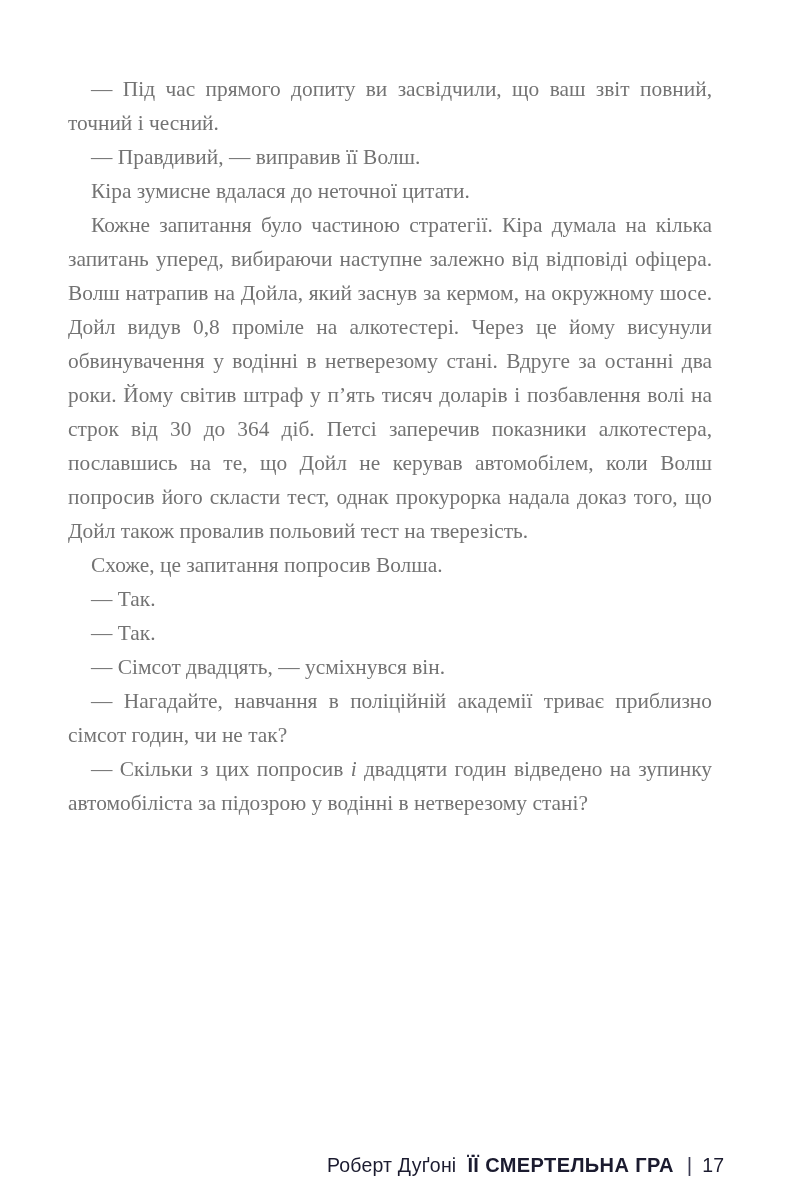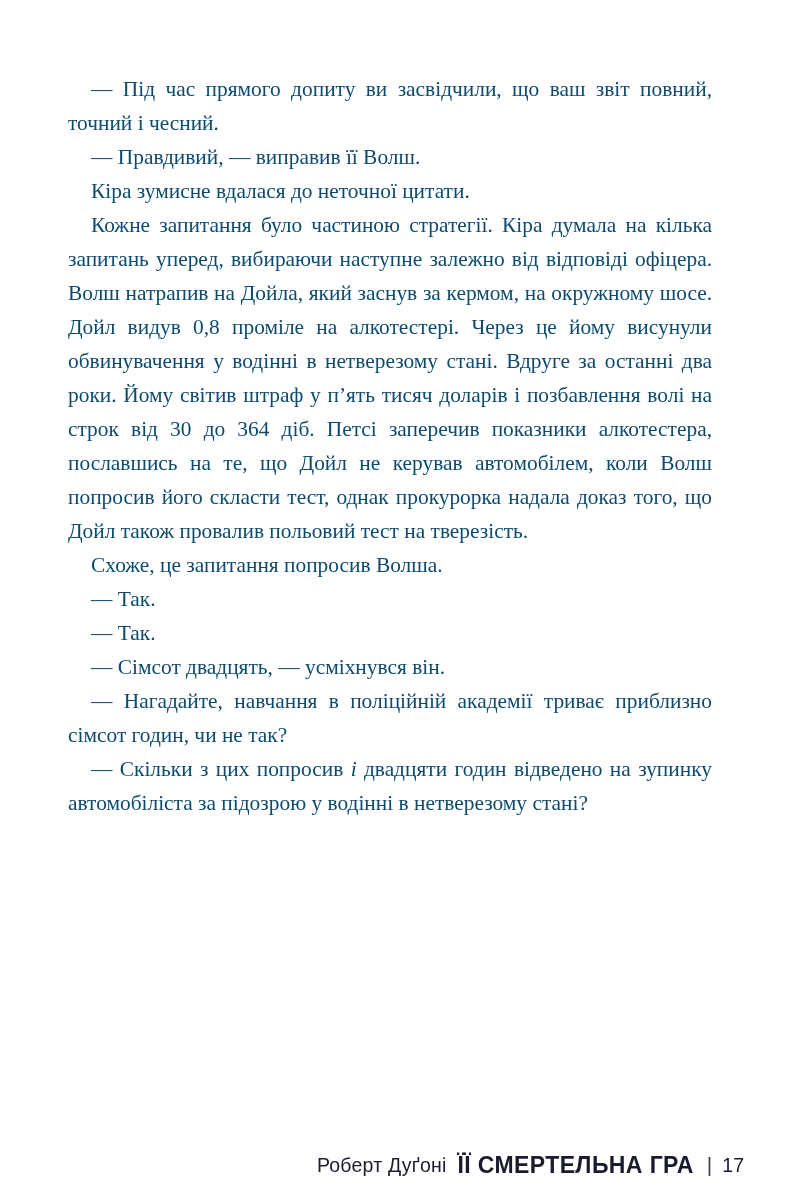--- a/index.html
+++ b/index.html
@@ -22,21 +22,21 @@
     inset: 0;
     background: #ffffff;
   }
 
   
   #textblock {
     position: absolute;
     left: 68px;
     top: 72px;
     width: 644px;
-    color: #0c4a6e;
+    color: #737373;
     font-size: 21.4px;
     line-height: 34px;
     text-align: justify;
     text-justify: inter-word;
     hyphens: manual;
     -webkit-hyphens: manual;
   }
 
   #textblock p {
     margin: 0;
@@ -59,33 +59,33 @@
   
   #footer {
     position: absolute;
     left: 0;
     right: 0;
     top: 1148px;
     height: 34px;
     display: flex;
     align-items: center;
     justify-content: flex-end;
-    padding-right: 56px;
+    padding-right: 76px;
     box-sizing: border-box;
     font-family: "Liberation Sans", "DejaVu Sans", sans-serif;
     color: #1b1b2f;
   }
   #footer .author {
     font-size: 19.5px;
     font-weight: 400;
     letter-spacing: 0.2px;
     white-space: pre;
   }
   #footer .title {
-    font-size: 23px;
+    font-size: 20px;
     font-weight: 700;
     letter-spacing: 0.4px;
     margin-left: 11px;
     white-space: pre;
   }
   #footer .sep {
     font-size: 21px;
     font-weight: 300;
     color: #3a3a52;
     margin: 0 10px 0 13px;

